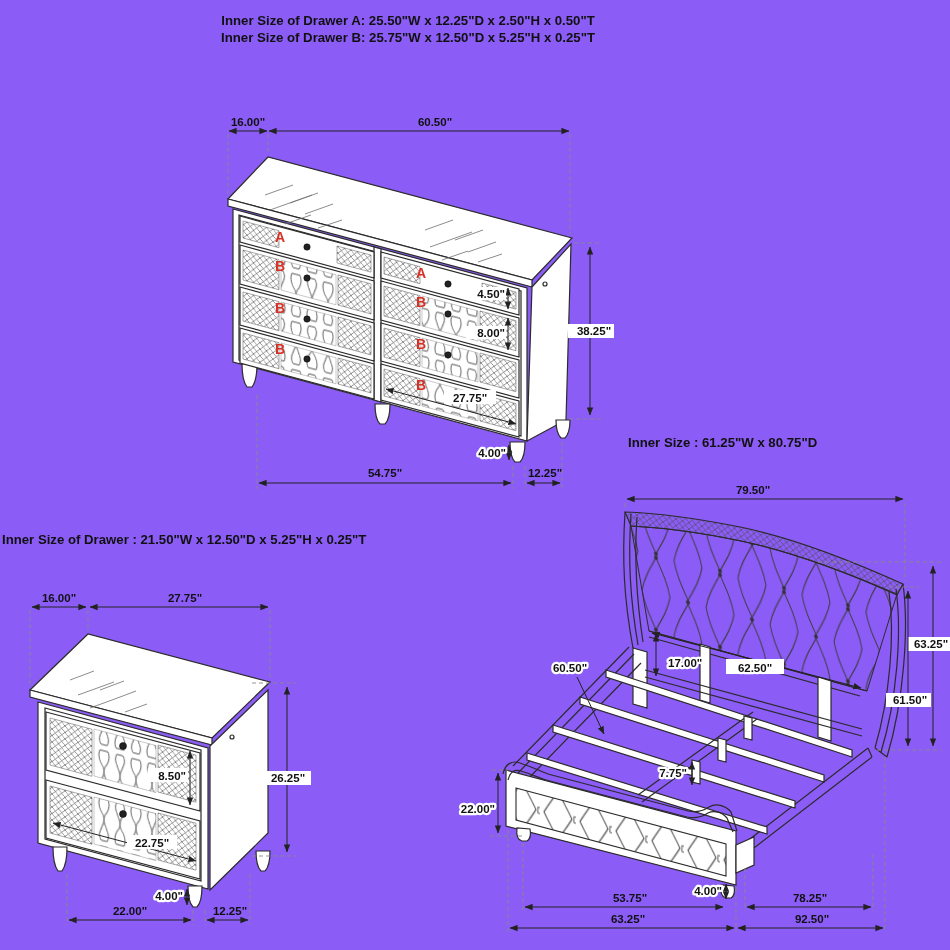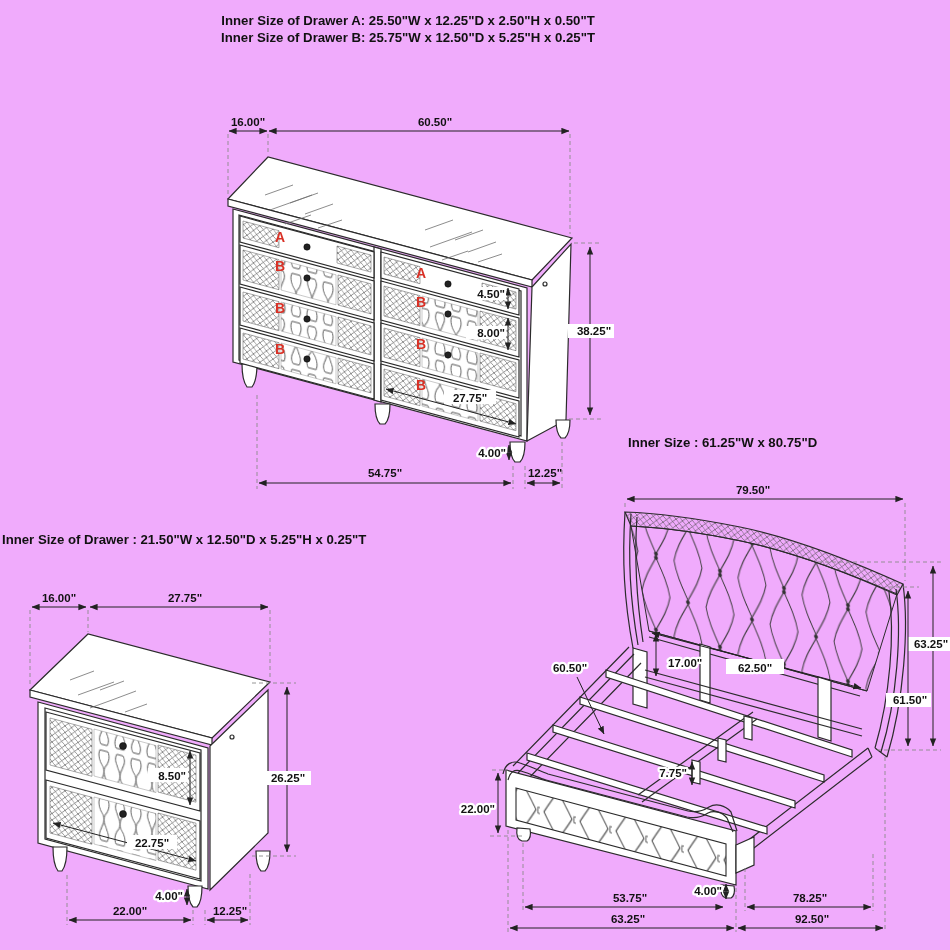--- a/index.html
+++ b/index.html
@@ -1,16 +1,16 @@
 <!DOCTYPE html>
 <html><head>
 <meta charset="utf-8">
 <style>
   html,body{margin:0;padding:0;background:#fff;}
-  .canvas{position:relative;width:950px;height:950px;background:#f0abfc;overflow:hidden;
+  .canvas{position:relative;width:950px;height:950px;background:#8b5cf6;overflow:hidden;
           font-family:"Liberation Sans",sans-serif;}
   svg{position:absolute;left:0;top:0;}
   text{fill:#111;}
   .hdr{font:bold 13.2px "Liberation Sans",sans-serif;}
   .dim{font:bold 11.5px "Liberation Sans",sans-serif;}
   .ab{font:bold 14px "Liberation Sans",sans-serif;fill:#d93025;}
   .halo{paint-order:stroke;stroke:#ffffff;stroke-width:4.5px;stroke-linejoin:round;}
   .fl{fill:none;stroke:#2b2b2b;stroke-width:1.2;}        
   .fl2{fill:#ffffff;stroke:#2b2b2b;stroke-width:1.2;}    
   .thin{fill:none;stroke:#6e6e6e;stroke-width:0.8;}

